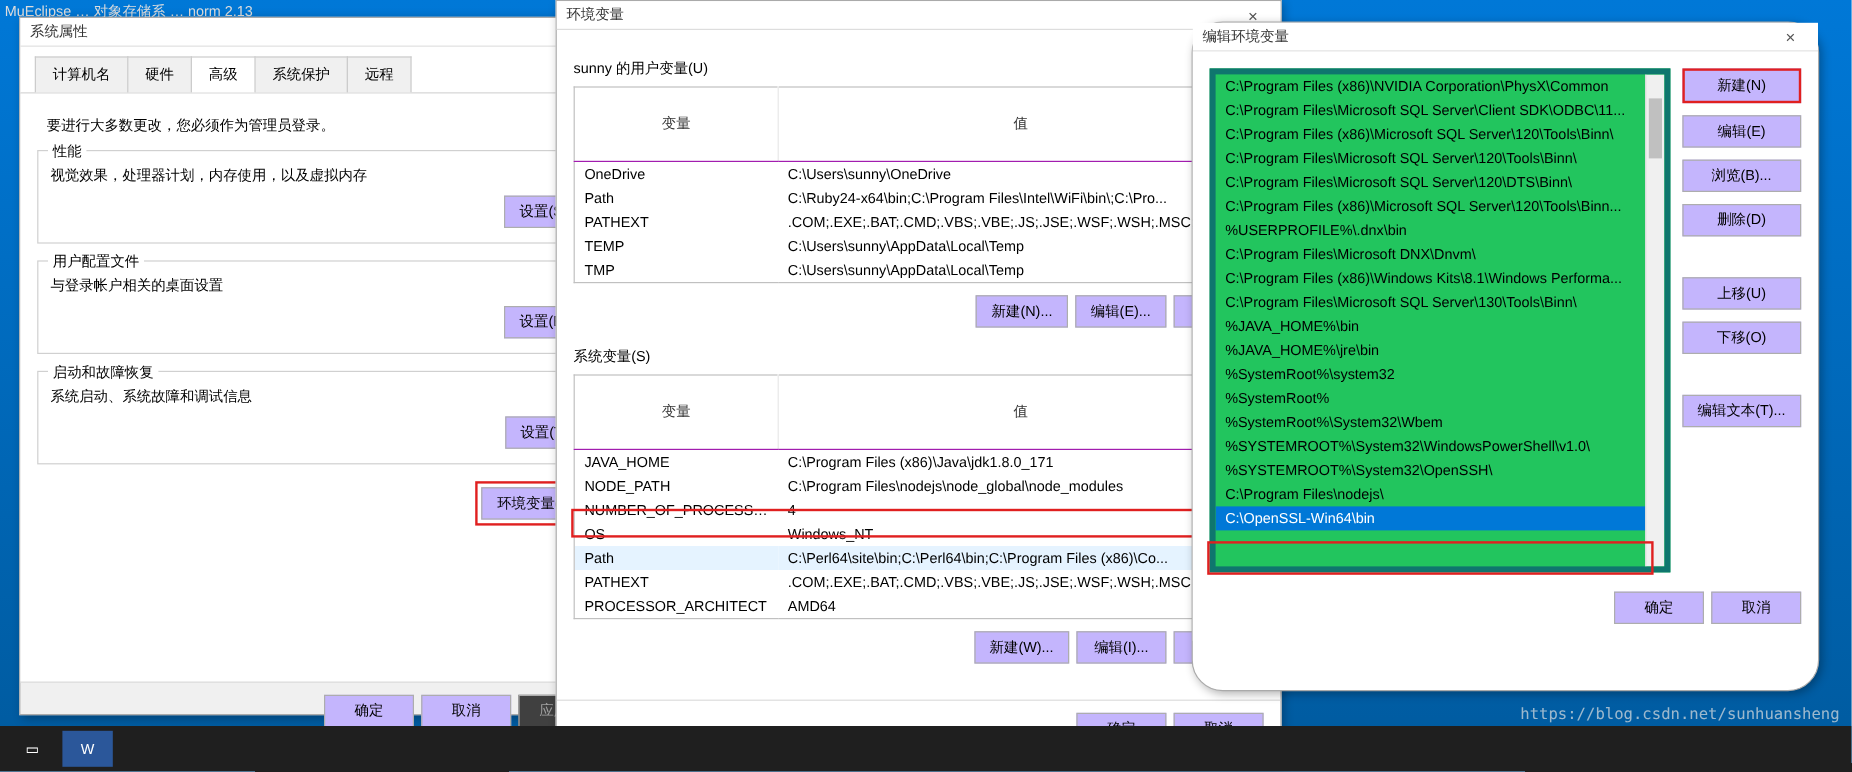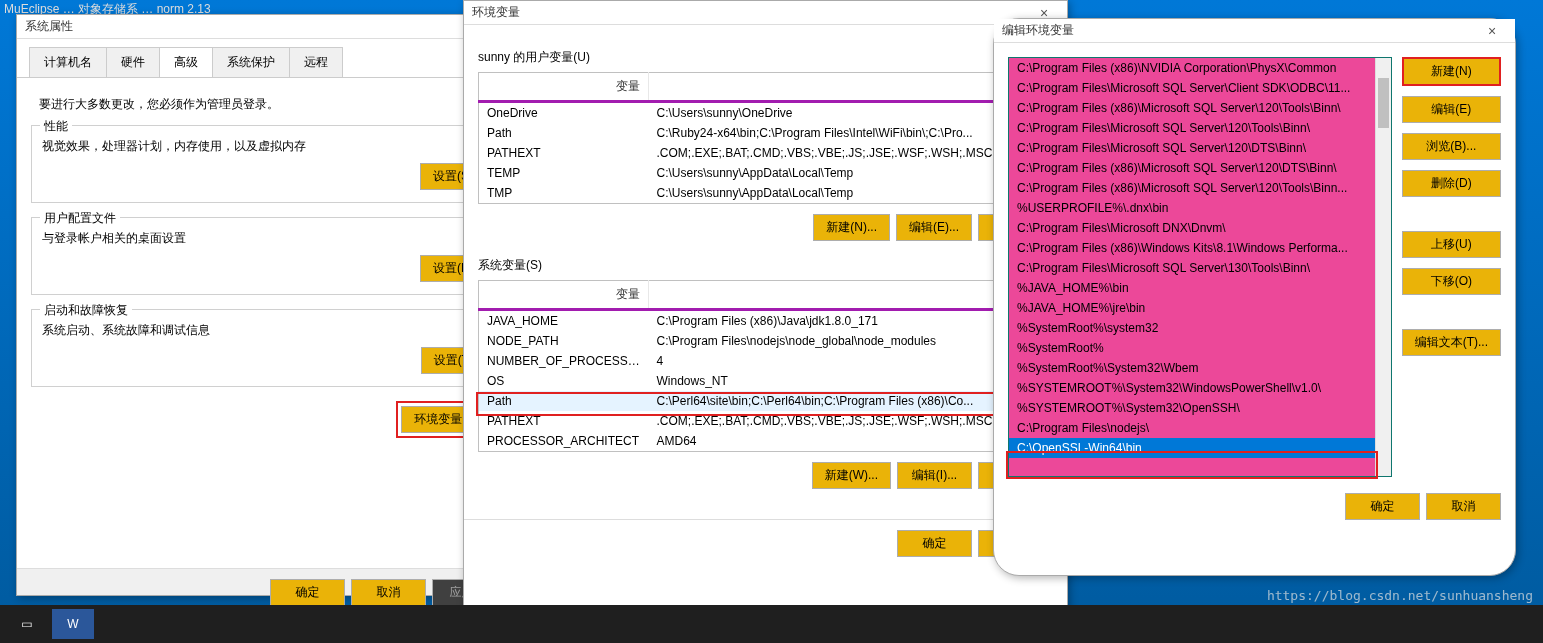--- a/index.html
+++ b/index.html
@@ -9,32 +9,32 @@
 .title { color: #333; }
 .close-btn { width: 30px; text-align: center; cursor: pointer; font-size: 14px; color: #555; }
 .tabs { display: flex; border-bottom: 1px solid #ccc; padding: 8px 12px 0 12px; background: #fff; }
 .tab { padding: 6px 14px; border: 1px solid #ccc; border-bottom: none; margin-right: -1px; background: #f0f0f0; cursor: pointer; }
 .tab.active { background: #fff; position: relative; z-index: 2; }
 .content { padding: 14px; background: #fff; }
 .note { margin: 4px 0 12px 8px; }
 .group { border: 1px solid #d0d0d0; margin: 8px 0 14px 0; padding: 12px 10px 12px 10px; position: relative; }
 .group-label { position: absolute; top: -8px; left: 8px; background: #fff; padding: 0 4px; }
 .group-text { margin-bottom: 8px; }
-.btn { display: inline-block; min-width: 75px; padding: 4px 12px; background: #eab308; border: 1px solid #adadad; text-align: center; cursor: pointer; }
+.btn { display: inline-block; min-width: 75px; padding: 4px 12px; background: #c4b5fd; border: 1px solid #adadad; text-align: center; cursor: pointer; }
 .right-align { text-align: right; margin-top: 8px; }
 .bottom-row { display: flex; justify-content: flex-end; gap: 6px; padding: 10px 14px; border-top: 1px solid #ddd; }
 .btn.disabled { color: #a0a0a0; background: #404040; }
 .red-box { border: 2px solid #e02020; }
 .section-label { margin: 10px 0 6px 0; }
 table { width: 100%; border-collapse: collapse; border: 1px solid #c0c0c0; background: #fff; }
-th { text-align: right; padding: 5px 8px; border-bottom: 3px solid #a21caf; background: #fff; font-weight: normal; color: #333; border-right: 1px solid #e8e8e8;}
+th { text-align: center; padding: 22px 8px; border-bottom: 1px solid #a21caf; background: #fff; font-weight: normal; color: #333; border-right: 1px solid #e8e8e8;}
 td { padding: 3px 8px; white-space: nowrap; overflow: hidden; text-overflow: ellipsis; max-width: 0; }
 tr.sel2 td { background: #e5f3ff; }
 .env-btns { display: flex; justify-content: flex-end; gap: 6px; margin: 10px 0 16px 0; }
-.listbox { border: 1px solid #0f766e; background: #ec4899; height: 420px; overflow: hidden; position: relative; }
+.listbox { border: 5px solid #0f766e; background: #22c55e; height: 420px; overflow: hidden; position: relative; }
 .listbox .row { padding: 3px 8px; white-space: nowrap; overflow: hidden; text-overflow: ellipsis; }
 .listbox .row.sel { background: #0078d7; color: #fff; }
 .sidebtns { display: flex; flex-direction: column; gap: 10px; margin-left: 10px; }
 .flex { display: flex; }
 .editwin-body { padding: 14px; background: #fff; }
 .vscroller { position: absolute; right: 0; top: 0; bottom: 0; width: 16px; background: #f0f0f0; border-left: 1px solid #ddd; }
 .vthumb { position: absolute; left: 2px; right: 2px; height: 50px; top: 20px; background: #c0c0c0; }
 .taskbar { position: absolute; left: 0; right: 0; bottom: 0; height: 38px; background: #1f1f1f; display: flex; align-items: center; padding: 0 6px; }
 .task-icon { width: 42px; height: 30px; margin-right: 4px; display: flex; align-items: center; justify-content: center; color: #fff; }
 .watermark { position: absolute; right: 10px; bottom: 40px; color: #e0e0e0; font-family: monospace; font-size: 13px; opacity: 0.7; }
@@ -202,21 +202,20 @@
   </div>
   <div class="editwin-body">
     <div class="flex">
       <div style="flex:1; position:relative;">
         <div class="listbox" id="path-list">
           <div class="row">C:\Program Files (x86)\NVIDIA Corporation\PhysX\Common</div>
             <div class="row">C:\Program Files\Microsoft SQL Server\Client SDK\ODBC\11...</div>
             <div class="row">C:\Program Files (x86)\Microsoft SQL Server\120\Tools\Binn\</div>
             <div class="row">C:\Program Files\Microsoft SQL Server\120\Tools\Binn\</div>
             <div class="row">C:\Program Files\Microsoft SQL Server\120\DTS\Binn\</div>
-            <div class="row">C:\Program Files (x86)\Microsoft SQL Server\120\DTS\Binn\</div>
             <div class="row">C:\Program Files (x86)\Microsoft SQL Server\120\Tools\Binn...</div>
             <div class="row">%USERPROFILE%\.dnx\bin</div>
             <div class="row">C:\Program Files\Microsoft DNX\Dnvm\</div>
             <div class="row">C:\Program Files (x86)\Windows Kits\8.1\Windows Performa...</div>
             <div class="row">C:\Program Files\Microsoft SQL Server\130\Tools\Binn\</div>
             <div class="row">%JAVA_HOME%\bin</div>
             <div class="row">%JAVA_HOME%\jre\bin</div>
             <div class="row">%SystemRoot%\system32</div>
             <div class="row">%SystemRoot%</div>
             <div class="row">%SystemRoot%\System32\Wbem</div>

